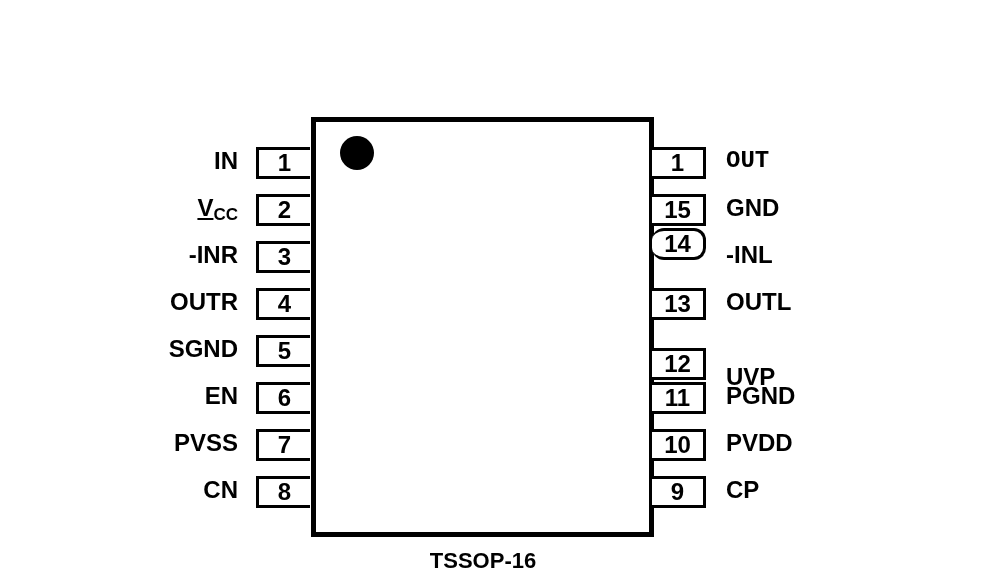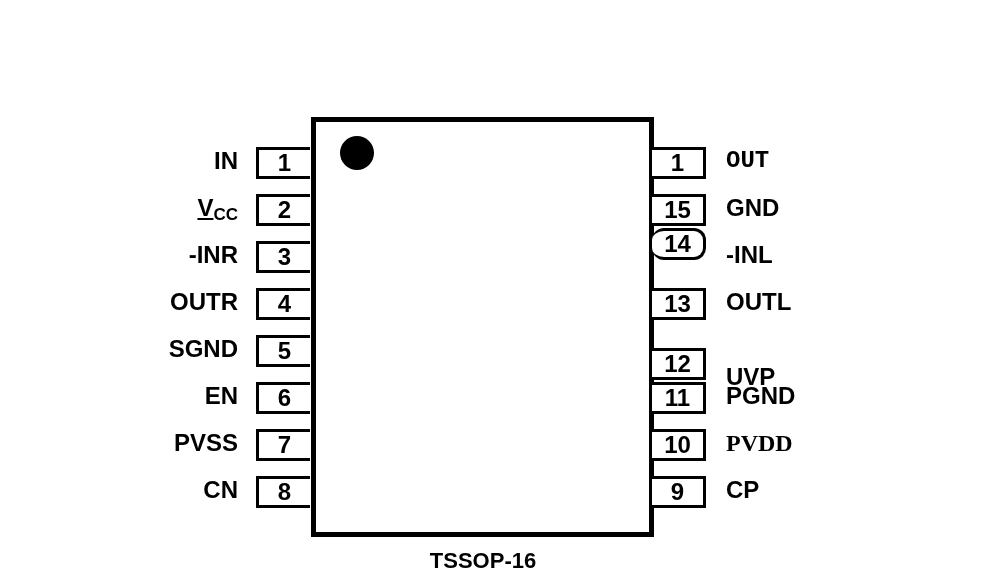--- a/index.html
+++ b/index.html
@@ -51,18 +51,18 @@
     <div class="label right" style="top: 193px; text-align: center;"><span>GND</span></div>
     <div class="pinbox right" style="top: 228px; border-radius: 12px;"><span>14</span></div>
     <div class="label right" style="top: 240px;"><span>-INL</span></div>
     <div class="pinbox right" style="top: 288px;"><span>13</span></div>
     <div class="label right" style="top: 287px;"><span>OUTL</span></div>
     <div class="pinbox right" style="top: 348px;"><span>12</span></div>
     <div class="label right" style="top: 334px; margin-top: 28px;"><span>UVP</span></div>
     <div class="pinbox right" style="top: 382px;"><span>11</span></div>
     <div class="label right" style="top: 381px;"><span>PGND</span></div>
     <div class="pinbox right" style="top: 429px;"><span>10</span></div>
-    <div class="label right" style="top: 428px; font-family: Liberation Serif, serif;"><span>PVDD</span></div>
+    <div class="label right" style="top: 428px;"><span>PVDD</span></div>
     <div class="pinbox right" style="top: 476px;"><span>9</span></div>
     <div class="label right" style="top: 475px;"><span>CP</span></div>
   </div>
 
 <div class="pkg">TSSOP-16</div>
 
 </body></html>

